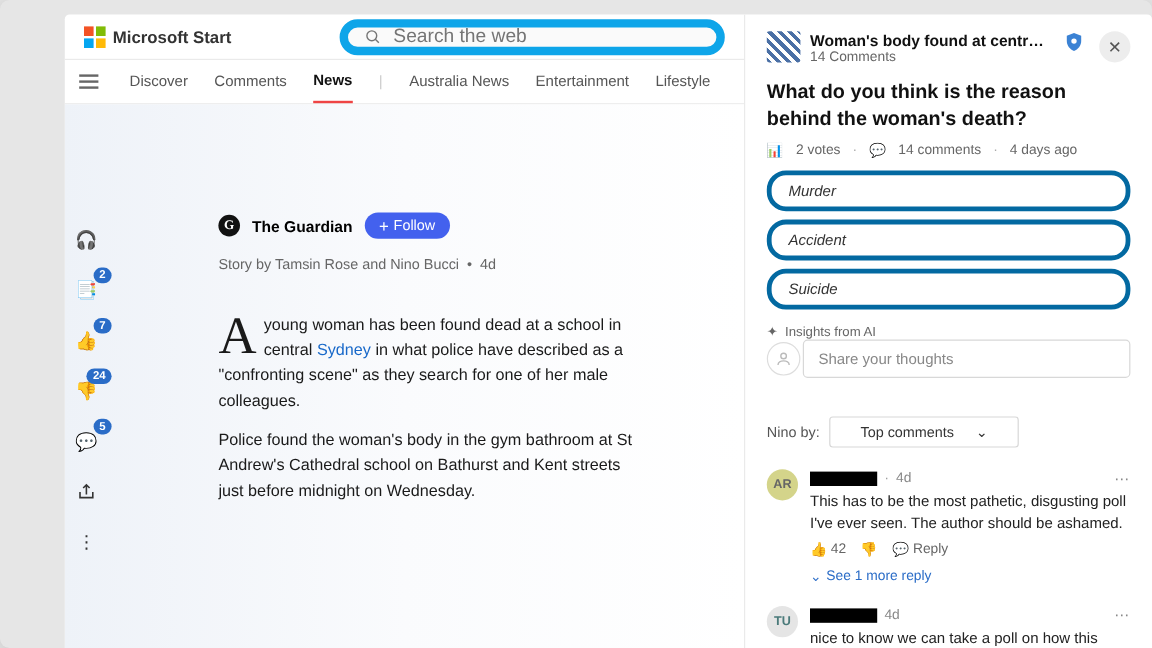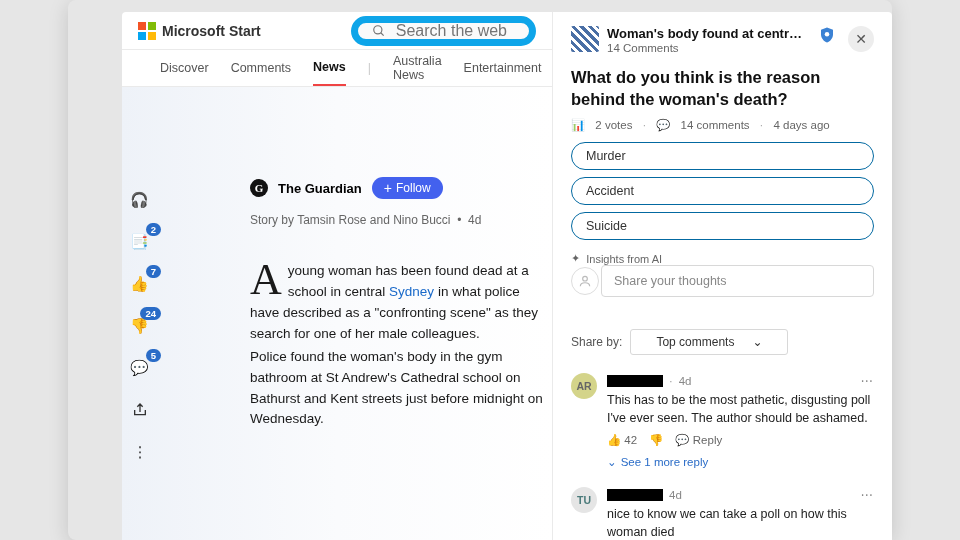--- a/index.html
+++ b/index.html
@@ -1,17 +1,17 @@
 <!DOCTYPE html>
 <html><head>
 <meta charset="utf-8">
 <style>
 * { margin: 0; padding: 0; box-sizing: border-box; font-family: 'Segoe UI', -apple-system, sans-serif; }
 body { background: #e6e6e6; display: flex; justify-content: center; align-items: center; min-height: 100vh; }
-.viewport { width: 824px; height: 540px; position: relative; }
+.viewport { width: 960px; height: 540px; position: relative; }
 .shadow { position: absolute; inset: 0; border-radius: 8px; box-shadow: 0 4px 20px rgba(0,0,0,0.15); }
 .page { position: absolute; left: 54px; top: 12px; right: 0; bottom: 0; background: #fff; display: flex; overflow: hidden; border-radius: 4px 4px 0 0; }
 .main { flex: 1; display: flex; flex-direction: column; overflow: hidden; }
 .header { height: 38px; display: flex; align-items: center; padding: 0 16px; border-bottom: 1px solid #eaeaea; }
 .ms-logo { display: flex; align-items: center; font-weight: 600; font-size: 14px; color: #333; }
 .ms-squares { width: 18px; height: 18px; margin-right: 6px; position: relative; }
 .ms-squares span { position: absolute; width: 8px; height: 8px; }
 .sq1 { top: 0; left: 0; background: #f35325; }
 .sq2 { top: 0; right: 0; background: #81bc06; }
 .sq3 { bottom: 0; left: 0; background: #05a6f0; }
@@ -28,33 +28,33 @@
 .article { margin-left: 128px; max-width: 345px; }
 .source-row { display: flex; align-items: center; gap: 10px; }
 .src-logo { width: 18px; height: 18px; border-radius: 50%; background: #121212; color:#fff; display:flex;align-items:center;justify-content:center;font-size:11px;font-weight:700;font-family:Georgia,serif;}
 .src-name { font-size: 13px; font-weight: 600; color: #000; }
 .follow-btn { background: #4361ee; color: #fff; font-size: 12px; font-weight:500; border: none; border-radius: 14px; padding: 4px 12px; display: flex; align-items: center; gap: 4px; cursor:pointer;}
 .headline { font-family: Georgia, 'Times New Roman', serif; font-size: 24px; line-height: 1.3; color: #1a1a1a; margin-top: 14px; font-weight: 400; }
 .byline { font-size: 12px; color: #666; margin-top: 14px; }
 .body-text { font-size: 13.5px; line-height: 1.55; color: #1a1a1a; margin-top: 34px; }
 .dropcap { float: left; font-family: Georgia, serif; font-size: 44px; line-height: 0.85; padding-right: 6px; font-weight:400; }
 .body-text a { color: #1969c9; text-decoration:none;}
-.para2 { margin-top: 2px; font-size:13.5px; line-height:1.55; color:#1a1a1a;}
+.para2 { margin-top: 12px; font-size:13.5px; line-height:1.55; color:#1a1a1a;}
 .sidebar { width: 340px; border-left: 1px solid #eaeaea; display: flex; flex-direction: column; padding: 14px 18px 0 18px; overflow:hidden;}
 .sb-head { display: flex; align-items: flex-start; gap: 8px; }
 .sb-thumb { width: 28px; height: 26px; background: repeating-linear-gradient(45deg,#4a6fa5,#4a6fa5 3px,#fff 3px,#fff 6px); border-radius:2px; flex-shrink:0;}
 .sb-title { font-size: 13px; font-weight: 600; color: #111; line-height:1.2; white-space:nowrap; overflow:hidden; text-overflow:ellipsis; max-width:200px;}
 .sb-sub { font-size: 11.5px; color: #666; }
 .badge-icn { width:18px;height:18px; margin-left:auto; }
 .close-btn { width: 26px; height: 26px; border-radius: 50%; background: #ededed; display: flex; align-items: center; justify-content: center; cursor:pointer; font-size:14px; color:#555; margin-left:4px; flex-shrink:0;}
 .question { font-size: 16.5px; font-weight: 700; color: #111; margin-top: 12px; line-height:1.35;}
 .poll-meta { display:flex; gap:10px; align-items:center; color:#666; font-size:11.5px; margin-top:8px;}
 .poll-meta .dot{color:#aaa;}
 .poll-opts { margin-top: 10px; display:flex; flex-direction:column; gap:7px;}
-.poll-opt { border: 1px solid #0369a1; border-radius: 16px; padding: 6px 14px; font-size: 12.5px; color:#333; cursor:pointer;}
+.poll-opt { border: 4px solid #0369a1; border-radius: 16px; padding: 6px 14px; font-size: 12.5px; color:#333; cursor:pointer;font-style:italic;}
 .ai-row { display:flex; align-items:center; gap:6px; font-size:11px; color:#666; margin-top:12px;}
 .comment-input-row { display:flex; align-items:center; gap:2px; margin-top:0;}
 .avatar-ph { width:28px; height:28px; border-radius:50%; border:1px solid #ddd; display:flex;align-items:center;justify-content:center; color:#aaa;}
 .cinput { flex:1; border:1px solid #d8d8d8; border-radius:4px; padding:8px 12px; font-size:12.5px; color:#888;}
 .sort-row { display:flex; align-items:center; gap:8px; font-size:12px; color:#555; margin-top:32px;}
 .sort-sel { border:1px solid #d8d8d8; border-radius:3px; padding:5px 25px; display:flex; align-items:center; gap:18px; cursor:pointer; font-size:12px; color:#333;}
 .comment { margin-top:18px; display:flex; gap:10px;}
 .c-av { width:26px; height:26px; border-radius:50%; display:flex;align-items:center;justify-content:center; font-size:10.5px; font-weight:600; flex-shrink:0;}
 .av1 { background:#d4d48a; color:#666;}
 .av2 { background:#e5e5e5; color:#4a7a7a;}
@@ -166,21 +166,21 @@
     <div class="comment-input-row">
       <div class="avatar-ph">
             <svg width="14" height="14" viewBox="0 0 24 24" fill="none" stroke="#bbb" stroke-width="2">
               <circle cx="12" cy="8" r="4"></circle>
               <path d="M4 21c0-4 4-6 8-6s8 2 8 6"></path>
             </svg>
           </div>
       <div class="cinput"><span>Share your thoughts</span></div>
     </div>
     <div class="sort-row">
-      <span>Share by:</span>
+      <span>Nino by:</span>
       <div class="sort-sel">
             <span>Top comments</span>
             <span>⌄</span>
           </div>
     </div>
 
     <div class="comment">
       <div class="c-av av1">AR</div>
       <div class="c-body">
         <div class="c-head">

